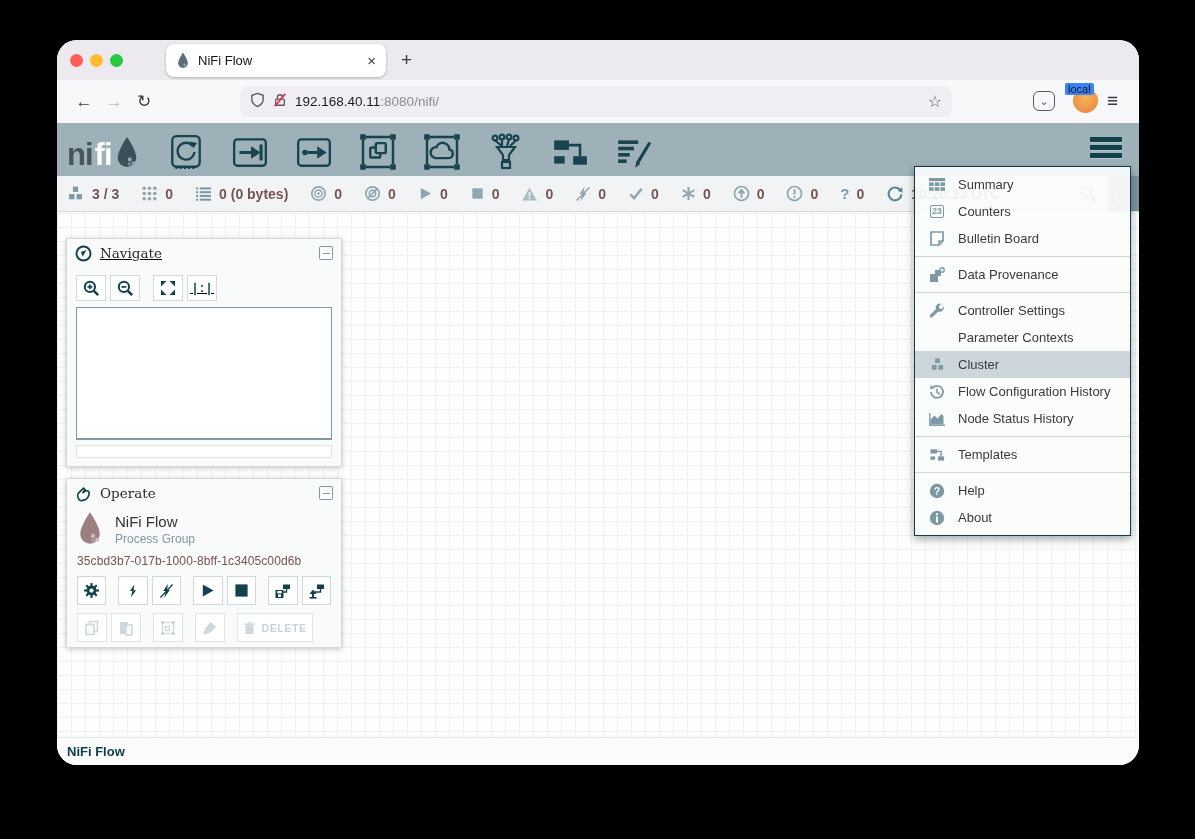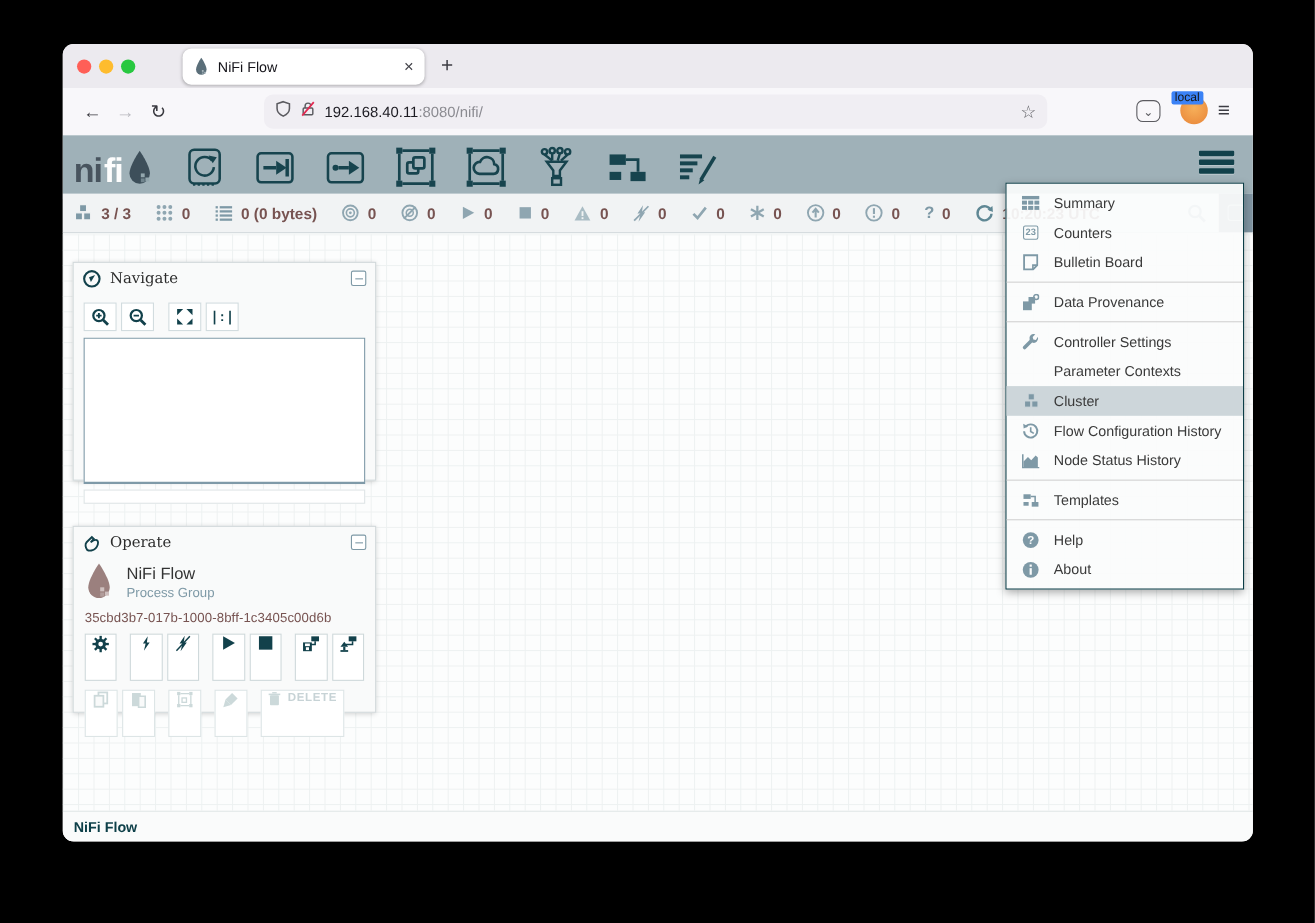--- a/index.html
+++ b/index.html
@@ -1,18 +1,18 @@
 <!DOCTYPE html>
 <html><head>
 <meta charset="utf-8">
 <style>
   * { box-sizing: border-box; margin: 0; padding: 0; }
   html,body { width:1195px; height:839px; background:#000; font-family:"Liberation Sans", sans-serif; }
   .stage { position:relative; width:1195px; height:839px; background:#000; overflow:hidden; }
-  .window { position:absolute; left:57px; top:40px; width:1082px; height:725px; border-radius:10px;
+  .window { position:absolute; left:57px; top:40px; width:1082px; height:725px; border-radius:20px;
             overflow:hidden; background:#fff; box-shadow:0 12px 40px rgba(0,0,0,.65); }
 
   
   .tab-bar { position:absolute; left:0; top:0; width:100%; height:40px; background:#eceaef; }
   .traffic { position:absolute; top:14px; width:13px; height:13px; border-radius:50%; }
   .t-close { left:13px; background:#ff5f57; }
   .t-min   { left:33px; background:#febc2e; }
   .t-zoom  { left:53px; background:#28c840; }
   .tab { position:absolute; left:109px; top:4px; width:220px; height:33px; background:#fff; border-radius:8px;
          box-shadow:0 1px 3px rgba(0,0,0,.25); display:flex; align-items:center; padding:0 10px; gap:8px; }
@@ -72,36 +72,36 @@
   .breadcrumb { font-size:13px; font-weight:bold; color:#0e4049; }
 
   
   .panel { position:absolute; left:9px; width:276px; background:#f9fafa; border:1px solid #d2d9db;
            box-shadow:0 1px 5px rgba(0,0,0,.22); }
   .panel-header { height:28px; display:flex; align-items:center; gap:8px; padding:0 8px; }
   .panel-title { font-family:"DejaVu Serif", serif; font-size:13.5px; color:#2b2b2b; flex:1; }
   .collapse-btn { width:14px; height:14px; border:1px solid #7e99a6; border-radius:2px; position:relative; background:#fff; }
   .collapse-btn::after { content:""; position:absolute; left:2.5px; top:5.5px; width:7px; height:1.6px; background:#7e99a6; }
 
-  .navigate-panel { top:198px; height:199px; }
+  .navigate-panel { top:198px; height:229px;text-decoration:underline; }
   .nav-controls { display:flex; gap:4px; margin:8px 9px 6px; }
   .nv-btn { width:30px; height:26px; background:#fff; border:1px solid #d2dcdf; display:flex; align-items:center; justify-content:center; }
   .nv-btn.sep { margin-left:9px; }
   .one-one { font-size:12px; font-weight:bold; color:#12414b; letter-spacing:0px; }
   .minimap { margin:2px 9px 0; height:133px; background:#fff; border:1px solid #7f9aa8; border-bottom-width:2px; }
   .minimap-footer { margin:5px 9px 0; height:13px; background:#fff; border:1px solid #dfe5e7; }
 
   .operate-panel { top:438px; height:170px; }
   .op-head { display:flex; align-items:flex-start; gap:12px; padding:4px 10px 0; }
   .op-drop svg { display:block; }
   .op-name { font-size:15px; color:#333; margin-top:2px; }
   .op-type { font-size:12px; color:#7e99a6; margin-top:2px; }
   .op-id { font-size:12px; color:#775351; padding:8px 10px 0; letter-spacing:.1px; }
   .op-row { display:flex; align-items:center; margin:8px 10px 0; }
-  .op-btn { width:30px; height:43px; background:#fff; border:1px solid #cfd9db; display:flex; align-items:flex-start; justify-content:center; }
+  .op-btn { width:30px; height:29px; background:#fff; border:1px solid #cfd9db; display:flex; align-items:center; justify-content:center; }
   .op-btn + .op-btn { margin-left:4px; }
   .gap { margin-left:12px !important; }
   .op-btn.disabled { border-color:#dde5e6; }
   .delete-btn { width:76px; gap:5px; }
   .delete-label { font-size:10.5px; letter-spacing:.6px; color:#c7d3d6; font-weight:bold; }
 
   
   .global-menu { position:absolute; left:857px; top:126px; width:217px; background:rgba(251,252,252,.93);
                  border:1px solid #0c3d46; box-shadow:0 3px 8px rgba(0,0,0,.35); z-index:50; }
   .menu-section { padding:4px 0; }

